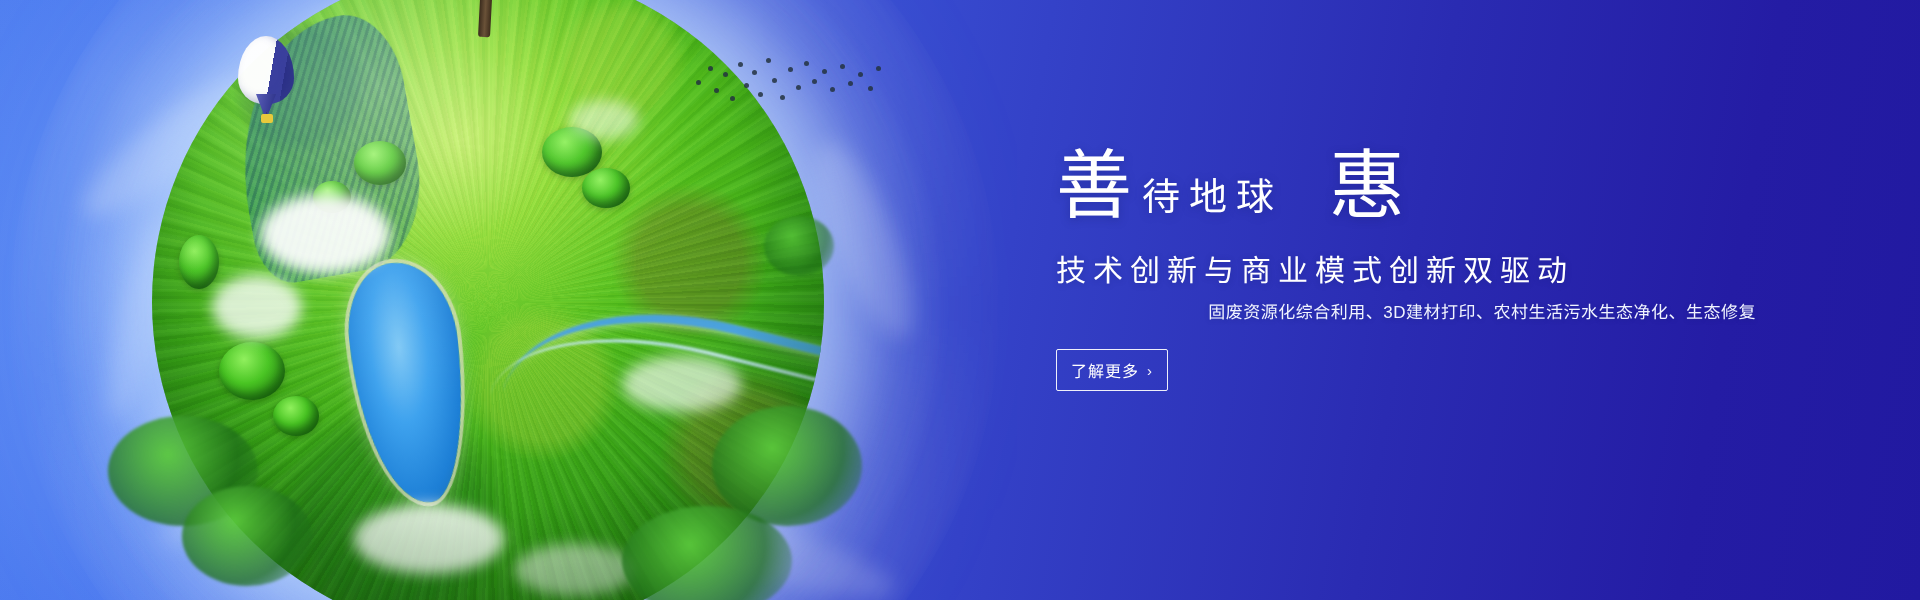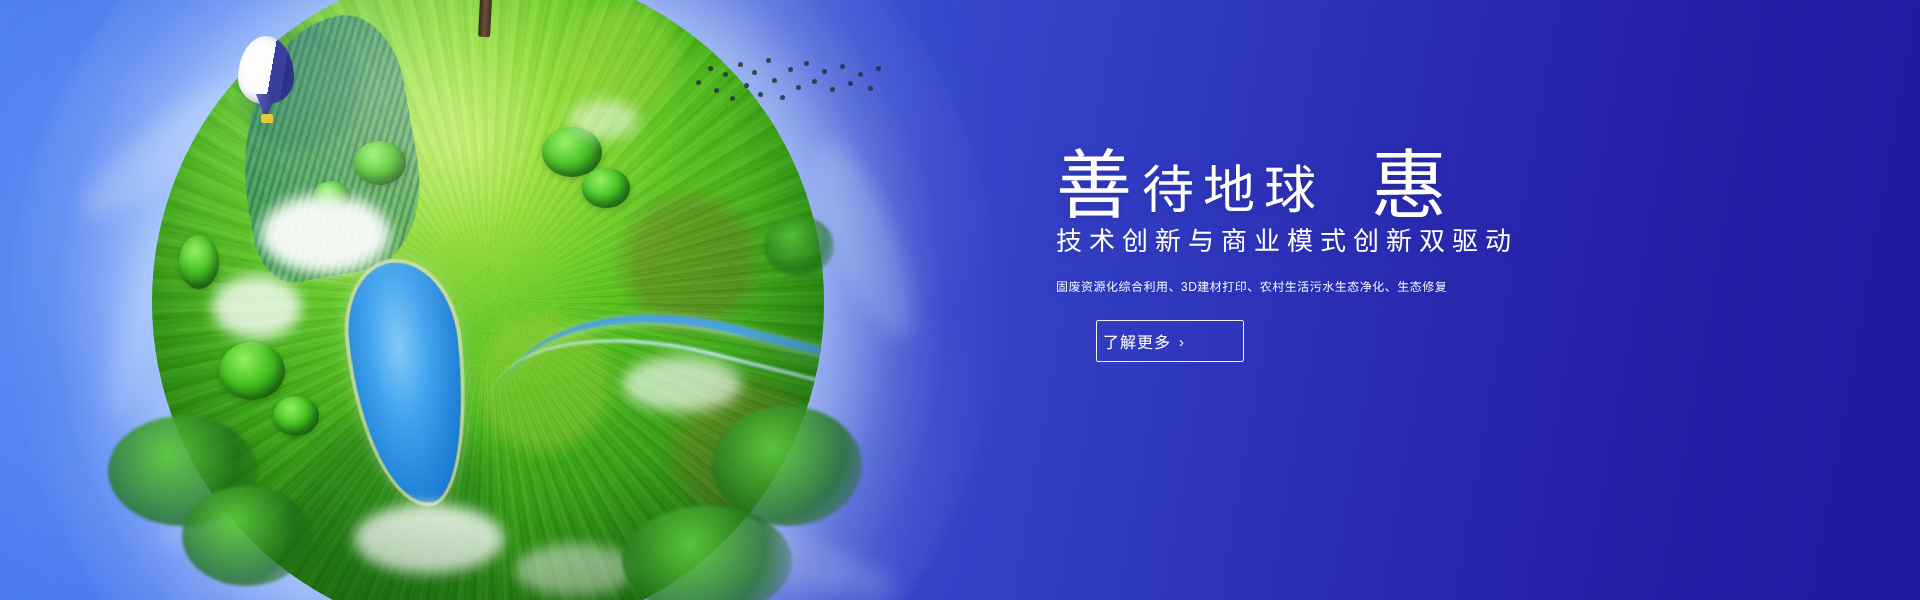--- a/index.html
+++ b/index.html
@@ -117,31 +117,31 @@
   .flock{position:absolute;left:692px;top:52px;width:190px;height:58px;}
   .bird{position:absolute;width:5px;height:5px;border-radius:50%;
     background:#23323f;opacity:.85;}
 
   
   .content{position:absolute;left:1056px;top:136px;width:700px;color:#fff;}
   .headline{display:flex;align-items:flex-end;white-space:nowrap;height:84px;
     text-shadow:0 2px 10px rgba(20,30,110,.35);}
   .big{font-family:"Liberation Serif","DejaVu Serif",serif;font-size:76px;line-height:1;
     font-weight:400;letter-spacing:0;position:relative;top:4px;}
-  .small{font-family:Liberation Sans, sans-serif;font-size:52px;line-height:1;
+  .small{font-family:Liberation Sans, sans-serif;font-size:38px;line-height:1;
     letter-spacing:9px;font-weight:400;padding-left:10px;position:relative;top:-4px;}
   .gap{width:46px;}
-  .subtitle{font-size:26px;letter-spacing:7px;font-weight:400;
+  .subtitle{margin-top:26px;font-size:30px;letter-spacing:7px;font-weight:400;
     text-shadow:0 1px 6px rgba(20,30,110,.30);}
-  .desc{margin-top:20px;font-size:12px;letter-spacing:.5px;color:#f1f4ff;
-    text-shadow:0 1px 5px rgba(20,30,110,.30);}
-  .cta{display:inline-flex;align-items:center;gap:8px;
-    margin-top:26px;width:148px;height:42px;border:1px solid rgba(255,255,255,.92);
+  .desc{margin-top:8px;font-size:17px;letter-spacing:.5px;color:#f1f4ff;
+    text-shadow:0 1px 5px rgba(20,30,110,.30);text-align:right;}
+  .cta{display:inline-flex;align-items:center;justify-content:center;gap:8px;
+    margin-top:26px;width:112px;height:42px;border:1px solid rgba(255,255,255,.92);
     border-radius:2px;background:transparent;color:#fff;font-size:16px;letter-spacing:1px;
-    cursor:pointer;font-family:inherit;margin-left:40px;}
+    cursor:pointer;font-family:inherit;}
   .cta .chev{font-size:15px;opacity:.95;}
 </style>
 </head>
 <body>
 
 <div class="banner">
 
   <div class="bloom-a"></div>
   <div class="bloom-b"></div>
 

